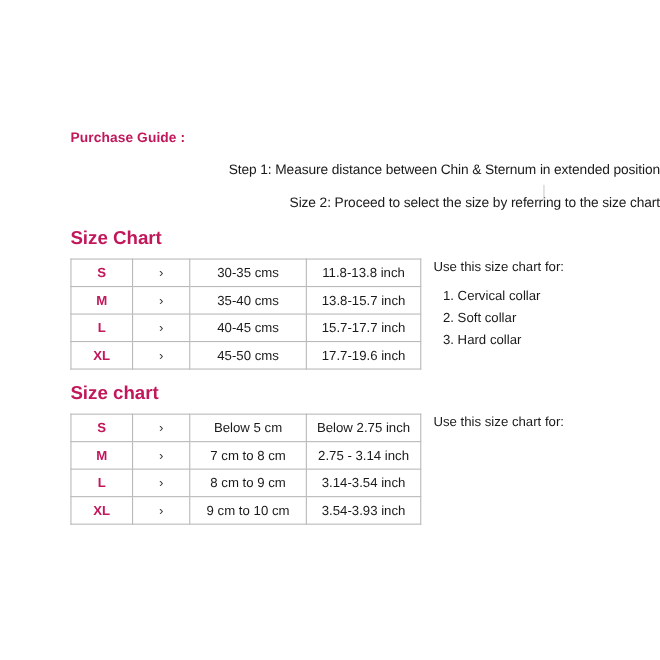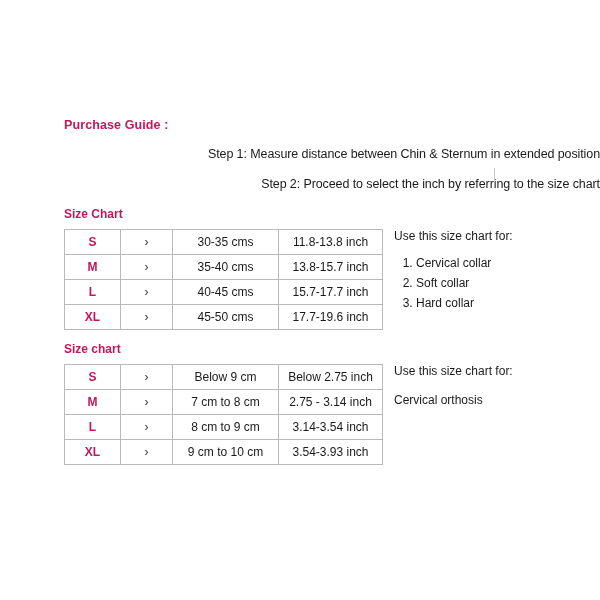--- a/index.html
+++ b/index.html
@@ -30,21 +30,21 @@
   }
   .step {
     font-size: 12.5px;
     color: #1a1a1a;
     margin: 0 0 16px 0;
     letter-spacing: -0.1px;
     text-align: right;
   }
   .section-title {
     color: #c2185b;
-    font-size: 12px;
+    font-size: 17px;
     font-weight: 700;
     margin: 0 0 8px 0;
   }
   .section-title.plain {
     color: #c2185b;
     font-weight: 700;
   }
 
   .chart-block {
     position: relative;
@@ -111,21 +111,21 @@
   }
 </style>
 </head>
 <body>
 
 <div class="page">
 
   <div class="heading">Purchase Guide :</div>
 
   <div class="step">Step 1: Measure distance between Chin &amp; Sternum in extended position</div>
-  <div class="step">Step 2: Proceed to select the inch by referring to the size chart</div>
+  <div class="step">Size 2: Proceed to select the size by referring to the size chart</div>
 
   <div class="section-title">Size Chart</div>
 
   <div class="chart-block">
     <table class="size-table">
       <tbody>
         <tr>
           <td class="c-size">S</td>
           <td class="c-arrow">›</td>
           <td class="c-metric">30-35 cms</td>
@@ -163,21 +163,21 @@
   </div>
 
   <div class="section-title plain" style="margin-top: 12px;">Size chart</div>
 
   <div class="chart-block">
     <table class="size-table">
       <tbody>
         <tr>
           <td class="c-size">S</td>
           <td class="c-arrow">›</td>
-          <td class="c-metric">Below 9 cm</td>
+          <td class="c-metric">Below 5 cm</td>
           <td class="c-inch">Below 2.75 inch</td>
         </tr>
         <tr>
           <td class="c-size">M</td>
           <td class="c-arrow">›</td>
           <td class="c-metric">7 cm to 8 cm</td>
           <td class="c-inch">2.75 - 3.14 inch</td>
         </tr>
         <tr>
           <td class="c-size">L</td>
@@ -189,18 +189,17 @@
           <td class="c-size">XL</td>
           <td class="c-arrow">›</td>
           <td class="c-metric">9 cm to 10 cm</td>
           <td class="c-inch">3.54-3.93 inch</td>
         </tr>
       </tbody>
     </table>
 
     <div class="side-note" style="top: -2px; left: 330px;">
       <div class="note-title">Use this size chart for:</div>
-      <div style="margin-top: 11px;">Cervical orthosis</div>
     </div>
   </div>
 
   <div class="stray-mark"></div>
 </div>
 
 </body></html>

